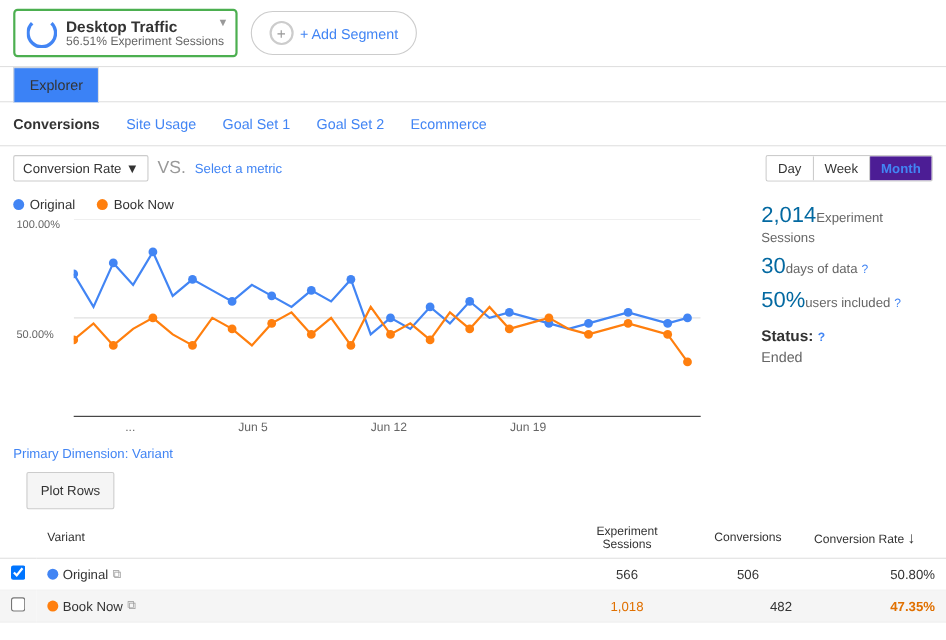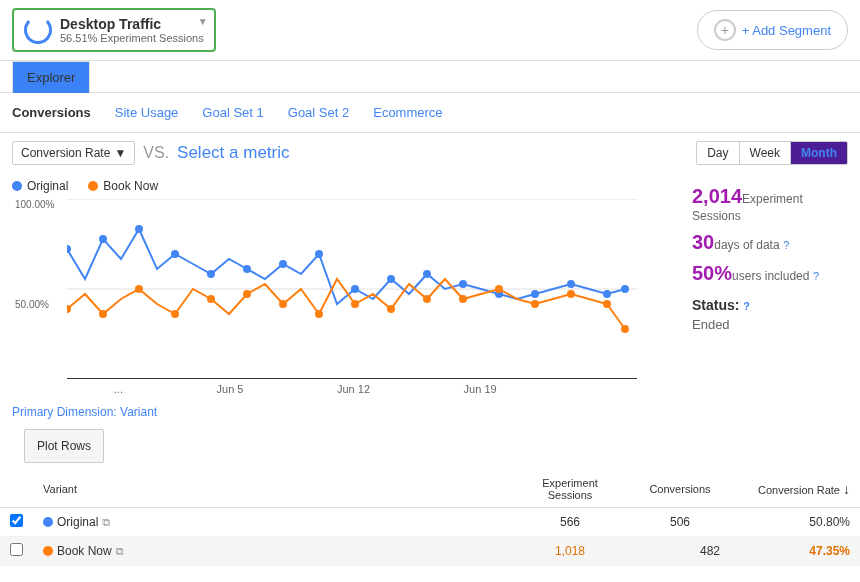--- a/index.html
+++ b/index.html
@@ -1,19 +1,19 @@
 <!DOCTYPE html>
 <html><head>
   <meta charset="utf-8">
   <style>
     * { box-sizing: border-box; margin: 0; padding: 0; }
     body { font-family: Arial, sans-serif; font-size: 13px; background: #fff; color: #333; width: 860px; height: 582px; overflow: hidden; }
 
     
-    .segment-bar { display: flex; align-items: center; padding: 8px 12px; border-bottom: 1px solid #e0e0e0; gap: 12px; justify-content: space-between; }
+    .segment-bar { display: flex; align-items: center; padding: 8px 12px; border-bottom: 1px solid #e0e0e0; gap: 12px; }
     .segment-item { display: flex; align-items: center; border: 2px solid #4caf50; border-radius: 4px; padding: 6px 10px; gap: 8px; min-width: 200px; position: relative; }
     .segment-icon { width: 28px; height: 28px; border-radius: 50%; border: 3px solid #4285f4; border-top-color: transparent; }
     .segment-title { font-size: 14px; font-weight: bold; color: #333; }
     .segment-sub { font-size: 11px; color: #666; }
     .segment-chevron { position: absolute; right: 6px; top: 6px; color: #999; font-size: 10px; }
     .add-segment { display: flex; align-items: center; gap: 6px; padding: 8px 16px; border: 1px solid #ccc; border-radius: 20px; color: #4285f4; cursor: pointer; font-size: 13px; }
     .add-segment-circle { width: 22px; height: 22px; border-radius: 50%; border: 2px solid #ccc; display: flex; align-items: center; justify-content: center; color: #999; font-size: 14px; }
 
     
     .explorer-tab-bar { border-bottom: 1px solid #e0e0e0; padding: 0 12px; }
@@ -22,57 +22,57 @@
     
     .nav-tabs { display: flex; gap: 0; padding: 8px 12px; border-bottom: 1px solid #e0e0e0; }
     .nav-tab { padding: 4px 12px; font-size: 13px; color: #4285f4; cursor: pointer; text-decoration: none; }
     .nav-tab:first-child { padding-left: 0; color: #333; font-weight: bold; }
     .nav-tab + .nav-tab { border-left: none; }
 
     
     .controls-row { display: flex; align-items: center; padding: 8px 12px; gap: 8px; }
     .metric-select { display: flex; align-items: center; border: 1px solid #ccc; border-radius: 2px; padding: 4px 8px; font-size: 12px; gap: 4px; cursor: pointer; }
     .vs-label { color: #999; font-size: 16px; }
-    .select-metric { color: #4285f4; font-size: 17px; cursor: pointer; }
+    .select-metric { color: #4285f4; font-size: 12px; cursor: pointer; }
     .period-buttons { margin-left: auto; display: flex; border: 1px solid #ccc; border-radius: 2px; overflow: hidden; }
     .period-btn { padding: 4px 10px; font-size: 12px; cursor: pointer; background: #fff; border: none; color: #333; }
     .period-btn.active { background: #4c1d95; color: #4285f4; font-weight: bold; }
     .period-btn:not(:last-child) { border-right: 1px solid #ccc; }
 
     
     .main-area { display: flex; }
     .chart-area { flex: 1; padding: 0 12px; }
 
     
     .legend { display: flex; gap: 20px; padding: 6px 0; }
     .legend-item { display: flex; align-items: center; gap: 5px; font-size: 12px; }
     .legend-dot { width: 10px; height: 10px; border-radius: 50%; }
     .chart-y-labels { position: absolute; left: -52px; top: 0; height: 100%; display: flex; flex-direction: column; justify-content: space-between; font-size: 10px; color: #666; }
     .chart-x-labels { display: flex; justify-content: space-around; padding: 4px 0; font-size: 11px; color: #666; }
 
     
     .stats-panel { width: 180px; padding: 12px; font-size: 13px; }
     .stat-row { margin-bottom: 8px; }
-    .stat-big { font-size: 20px; font-weight: bold; color: #a21caf; }
+    .stat-big { font-size: 20px; font-weight: normal; color: #0369a1; }
     .stat-label { font-size: 12px; color: #666; display: inline; }
     .stat-question { color: #4285f4; font-size: 11px; cursor: pointer; }
     .status-label { font-weight: bold; font-size: 14px; margin-top: 12px; }
     .status-ended { font-size: 13px; color: #666; margin-top: 4px; }
 
     
     .primary-dim { padding: 6px 12px; font-size: 12px; color: #333; }
     .primary-dim span { color: #4285f4; cursor: pointer; }
 
     
     .plot-rows-btn { margin: 4px 24px; padding: 9px 12px; border: 1px solid #ccc; border-radius: 2px; background: #f5f5f5; font-size: 12px; cursor: pointer; color: #333; }
 
     
     .data-table { width: 100%; border-collapse: collapse; font-size: 12px; margin-top: 4px; }
     .data-table th { padding: 6px 10px; text-align: left; border-bottom: 1px solid #e0e0e0; color: #333; font-weight: normal; font-size: 11px; }
-    .data-table th.right { text-align: right; }
+    .data-table th.right { text-align: left; }
     .data-table td { padding: 6px 10px; border-bottom: 1px solid #f0f0f0; }
     .data-table td.right { text-align: right; }
     .data-table tr.highlight td { background: #f5f5f5; }
     .variant-dot { width: 10px; height: 10px; border-radius: 50%; display: inline-block; margin-right: 4px; }
     .sort-icon { font-size: 14px; color: #333; }
     .th-multi { text-align: center; }
     th.exp-sessions { text-align: center; width: 120px; }
     th.conversions { text-align: center; width: 100px; }
     th.conv-rate { text-align: right; width: 130px; }
     .checkbox-cell { width: 20px; }

